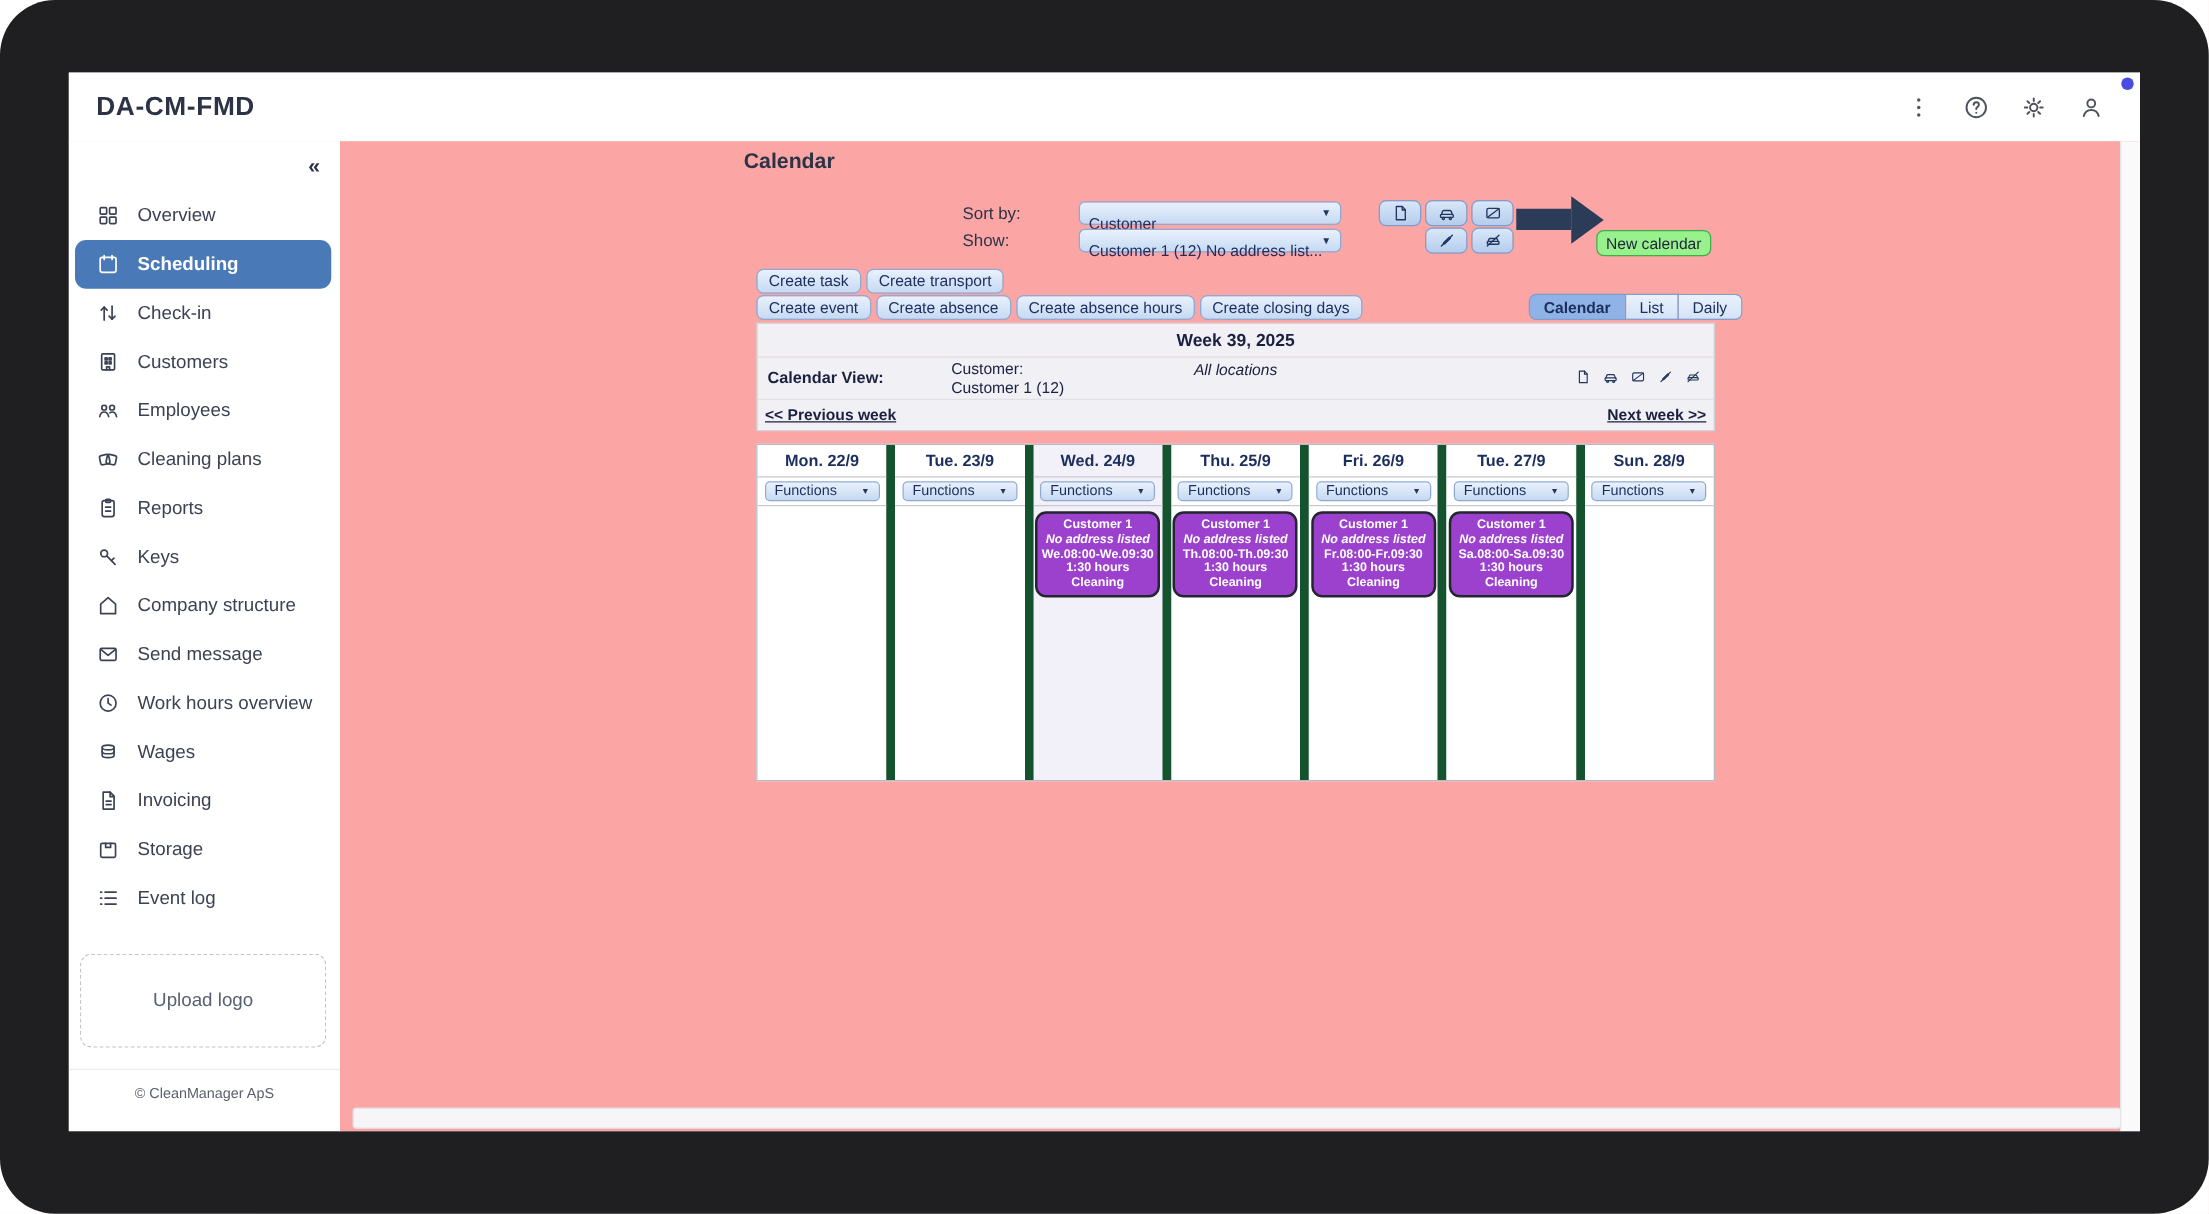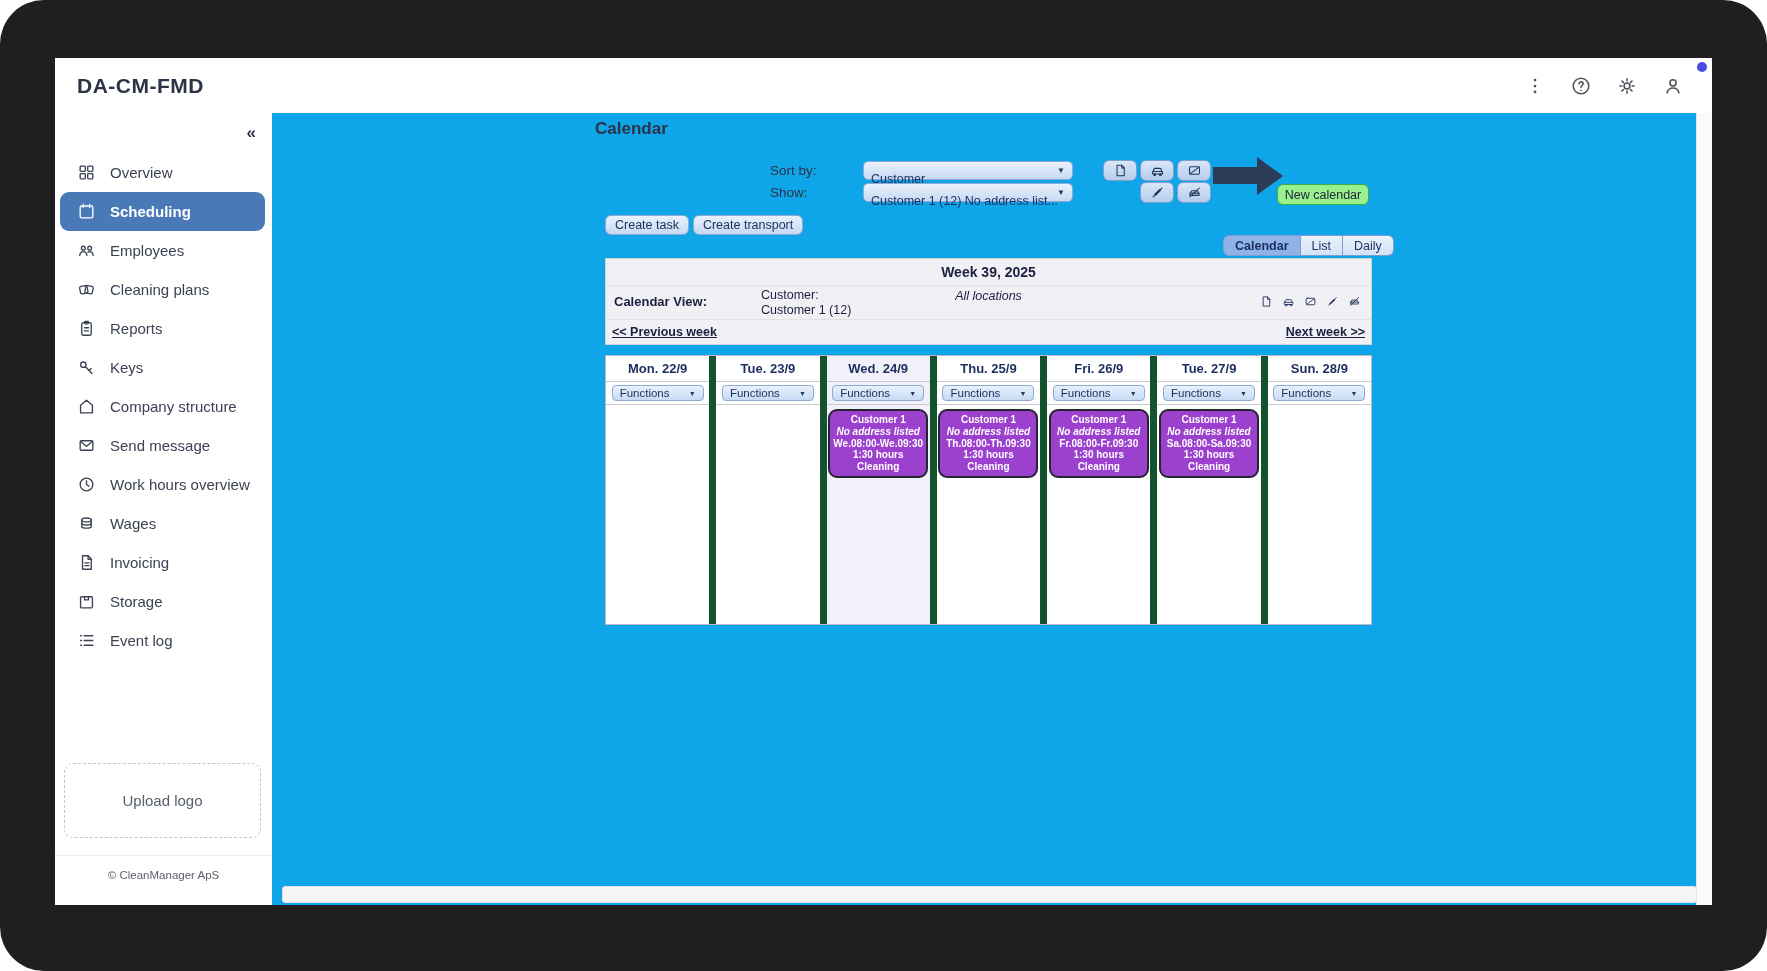--- a/index.html
+++ b/index.html
@@ -23,21 +23,21 @@
   .nav-item{display:flex;align-items:center;height:39px;padding-left:22px;color:#3c4254;font-size:15px;cursor:pointer;}
   .nav-item .svg-icon{width:19px;height:19px;margin-right:14px;flex:none;}
   .svg-icon svg{width:100%;height:100%;display:block;}
   .nav-item.selected{background:#4a79b8;color:#fff;border-radius:9px;margin:0 7px 0 5px;padding-left:17px;font-weight:bold;}
   .upload-box{position:absolute;left:9px;right:11px;top:650px;height:73px;border:1.5px dashed #c6c6ca;border-radius:9px;
     display:flex;align-items:center;justify-content:center;font-size:15px;color:#596070;cursor:pointer;}
   .side-divider{position:absolute;left:0;right:0;top:742px;border-top:1px solid #ececee;}
   .copyright{position:absolute;left:0;right:0;top:756px;text-align:center;font-size:11.5px;color:#5a5f6b;}
 
   
-  .main{position:absolute;left:217px;top:55px;right:0;bottom:0;background:#0ea5e9;}
+  .main{position:absolute;left:217px;top:55px;right:0;bottom:0;background:#fca5a5;}
   .page-title{position:absolute;left:323px;top:6px;margin:0;font-size:17px;font-weight:bold;color:#2c3347;}
   .lbl{position:absolute;left:498px;font-size:13.5px;color:#2c3347;line-height:19px;}
   .lbl-sort{top:48px;} .lbl-show{top:70px;}
   .dropdown{position:absolute;left:591px;width:210px;height:19px;border:1px solid #8fa9d3;border-radius:5px;
     background:linear-gradient(180deg,#e9f1fc 0%,#c6daf3 100%);display:flex;align-items:center;
     justify-content:space-between;padding:0 7px;box-sizing:border-box;font-size:12.5px;color:#1c2e5e;cursor:pointer;}
   .dd-sort{top:48px;} .dd-show{top:70px;}
   .dropdown .caret{font-size:8px;color:#24355e;}
   .dd-text{white-space:nowrap;overflow:hidden;margin-top:16px;}
 
@@ -155,20 +155,44 @@
                 <rect x="4" y="5" width="16" height="15" rx="2"></rect>
                 <line x1="8" y1="3" x2="8" y2="7"></line>
                 <line x1="16" y1="3" x2="16" y2="7"></line>
               </svg>
             </span>
             <span>Scheduling</span>
           </div>
           <div class="nav-item">
             <span class="svg-icon">
               <svg viewBox="0 0 24 24" fill="none" stroke="currentColor" stroke-width="1.7" stroke-linecap="round" stroke-linejoin="round">
+                <path d="M8 19V6"></path>
+                <path d="M5 9l3-3 3 3"></path>
+                <path d="M16 5v13"></path>
+                <path d="M13 15l3 3 3-3"></path>
+              </svg>
+            </span>
+            <span>Check-in</span>
+          </div>
+          <div class="nav-item">
+            <span class="svg-icon">
+              <svg viewBox="0 0 24 24" fill="none" stroke="currentColor" stroke-width="1.7" stroke-linecap="round" stroke-linejoin="round">
+                <rect x="5.5" y="4" width="13" height="16" rx="1"></rect>
+                <rect x="9" y="8" width="2" height="2"></rect>
+                <rect x="13" y="8" width="2" height="2"></rect>
+                <rect x="9" y="12" width="2" height="2"></rect>
+                <rect x="13" y="12" width="2" height="2"></rect>
+                <path d="M10.5 20v-3h3v3"></path>
+              </svg>
+            </span>
+            <span>Customers</span>
+          </div>
+          <div class="nav-item">
+            <span class="svg-icon">
+              <svg viewBox="0 0 24 24" fill="none" stroke="currentColor" stroke-width="1.7" stroke-linecap="round" stroke-linejoin="round">
                 <circle cx="8" cy="9" r="2.4"></circle>
                 <circle cx="16" cy="9" r="2.4"></circle>
                 <path d="M3.5 18c.6-3 2.5-4.6 4.5-4.6s3.9 1.6 4.5 4.6"></path>
                 <path d="M13.8 14.2c.7-.5 1.4-.8 2.2-.8 2 0 3.9 1.6 4.5 4.6"></path>
               </svg>
             </span>
             <span>Employees</span>
           </div>
           <div class="nav-item">
             <span class="svg-icon">
@@ -338,20 +362,26 @@
           </button>
         </div>
 
       <div class="arrow-bar"></div>
       <div class="arrow-head"></div>
       <button class="btn-green">New calendar</button>
 
       <div class="create-row cr1">
           <button class="create-btn">Create task</button>
           <button class="create-btn">Create transport</button>
+        </div>
+      <div class="create-row cr2">
+          <button class="create-btn">Create event</button>
+          <button class="create-btn">Create absence</button>
+          <button class="create-btn">Create absence hours</button>
+          <button class="create-btn">Create closing days</button>
         </div>
       <div class="tabs">
           <button class="tab selected">Calendar</button>
           <button class="tab">List</button>
           <button class="tab">Daily</button>
         </div>
 
       <div class="week-table">
         <div class="wt-row1">Week 39, 2025</div>
         <div class="wt-row2">

